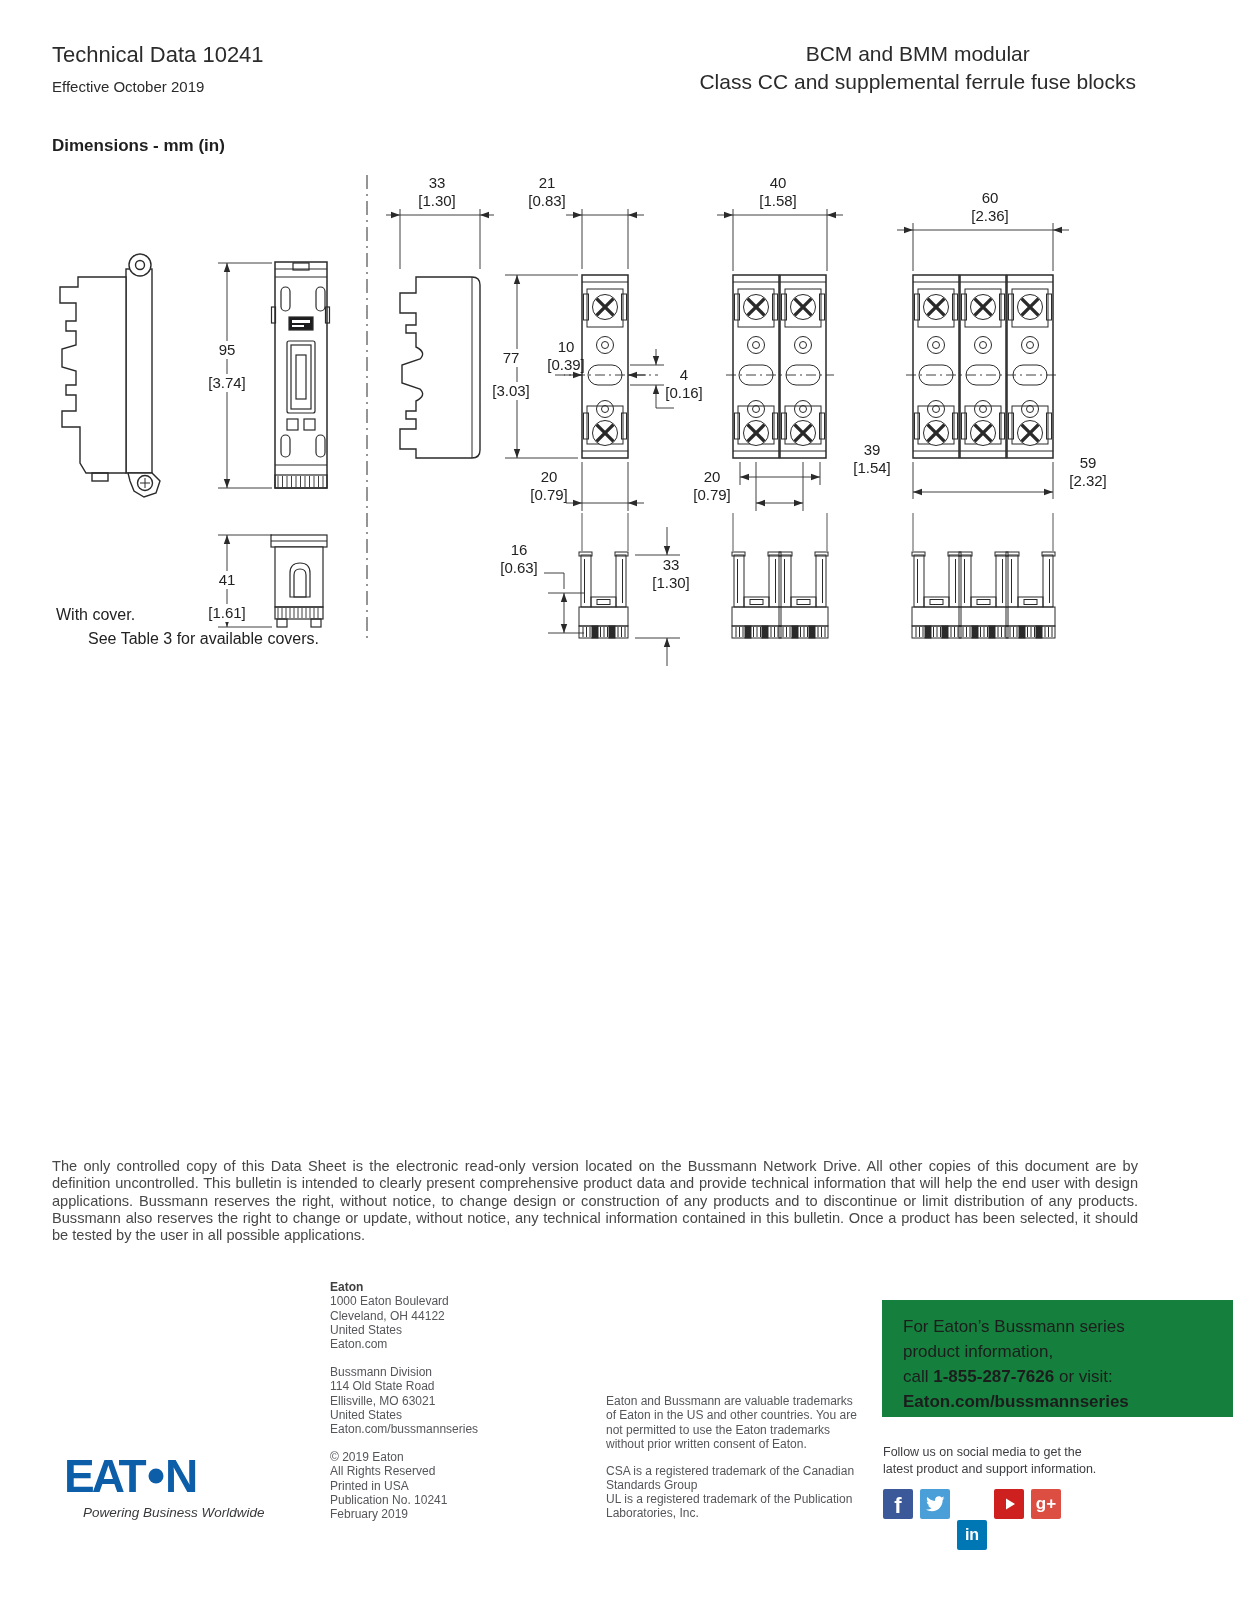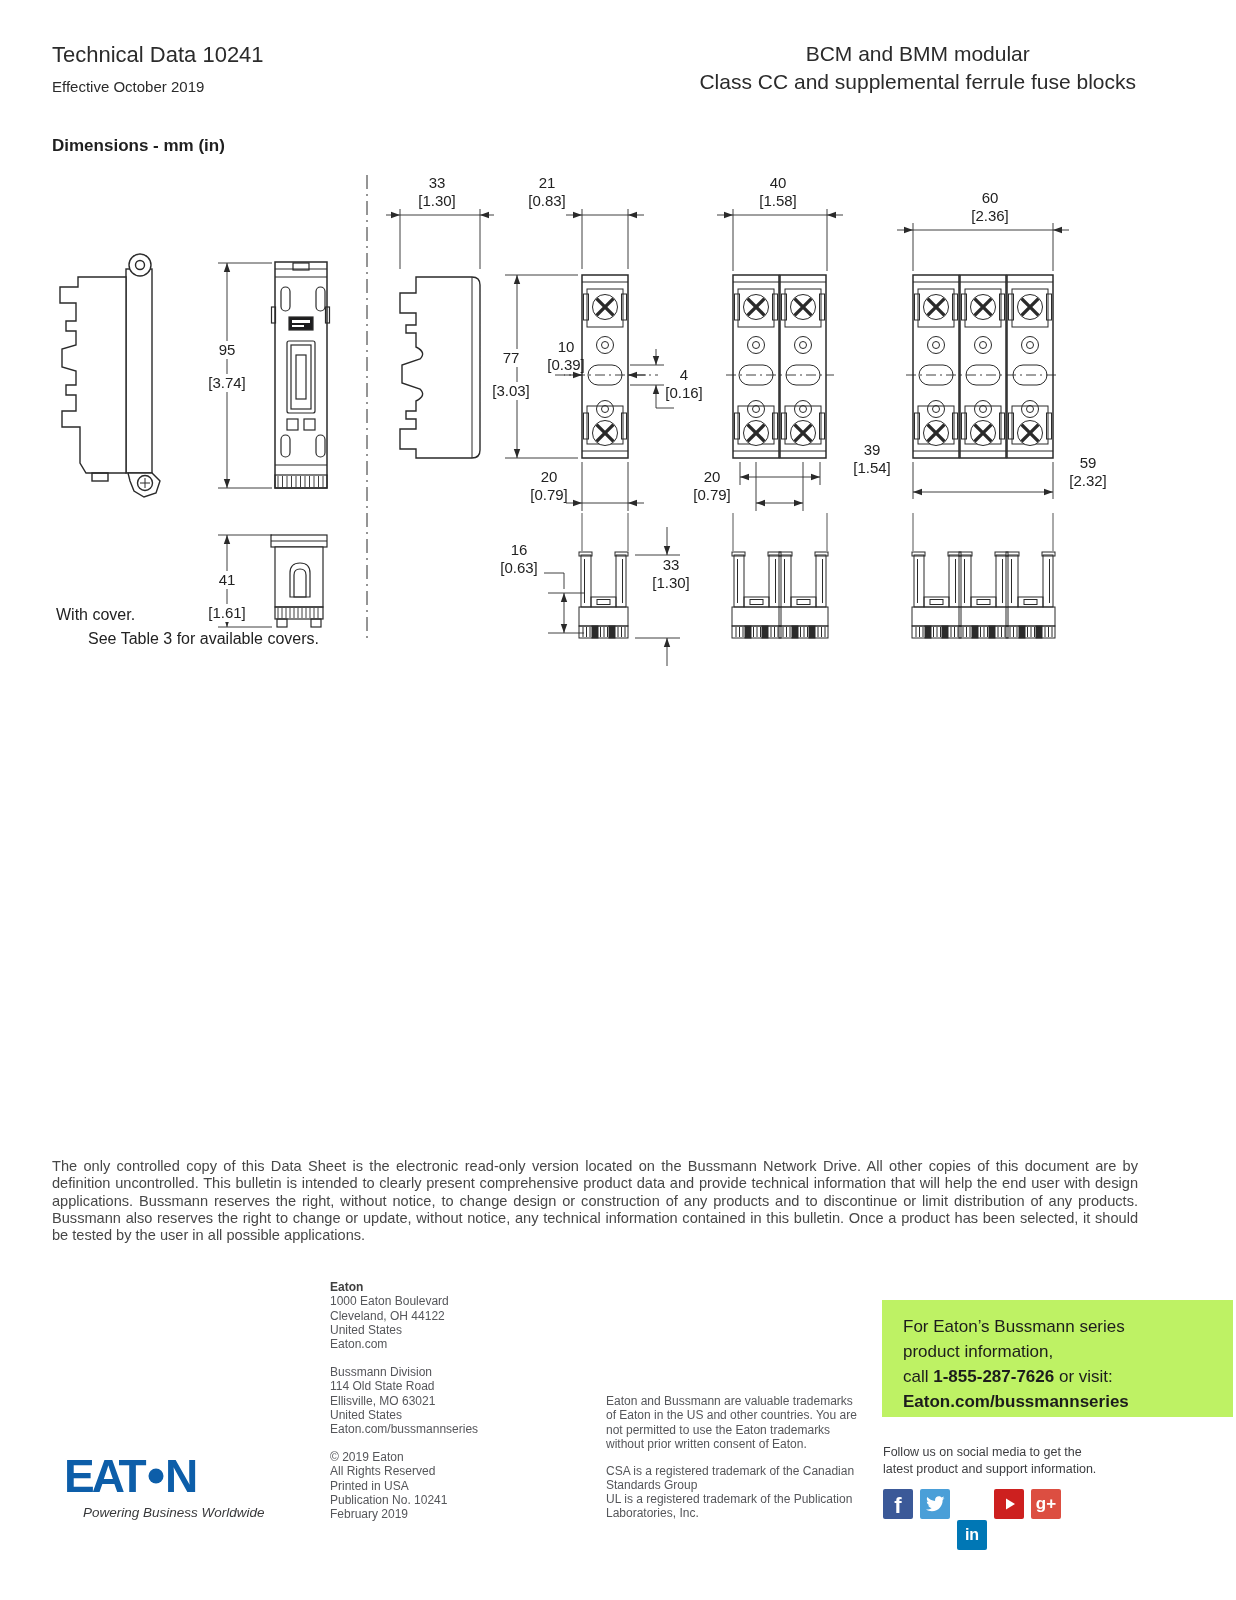--- a/index.html
+++ b/index.html
@@ -320,21 +320,21 @@
   <div>All Rights Reserved</div>
   <div>Printed in USA</div>
   <div>Publication No. 10241</div>
   <div>February 2019</div>
 </div>
 
 <div class="abs ftxt" style="left:606px;top:1394px;width:256px;">Eaton and Bussmann are valuable trademarks of Eaton in the US and other countries. You are not permitted to use the Eaton trademarks without prior written consent of Eaton.</div>
 <div class="abs ftxt" style="left:606px;top:1464px;width:262px;">CSA is a registered trademark of the Canadian Standards Group</div>
 <div class="abs ftxt" style="left:606px;top:1492px;width:262px;">UL is a registered trademark of the Publication Laboratories, Inc.</div>
 
-<div class="abs promo" style="background:#bef264;">
+<div class="abs promo" style="background:#15803d;">
   <div>For Eaton’s Bussmann series</div>
   <div>product information,</div>
   <div><span>call </span><span class="b">1-855-287-7626</span><span> or visit:</span></div>
   <div class="b">Eaton.com/bussmannseries</div>
 </div>
 
 <div class="abs social-txt">
   <div>Follow us on social media to get the</div>
   <div>latest product and support information.</div>
 </div>

